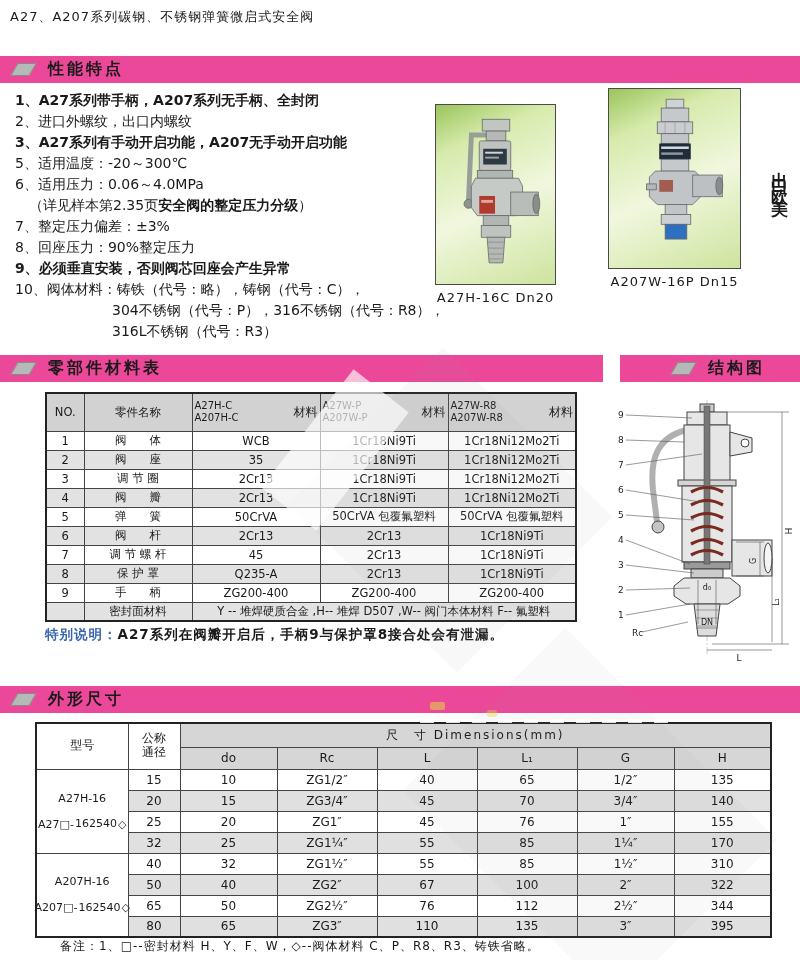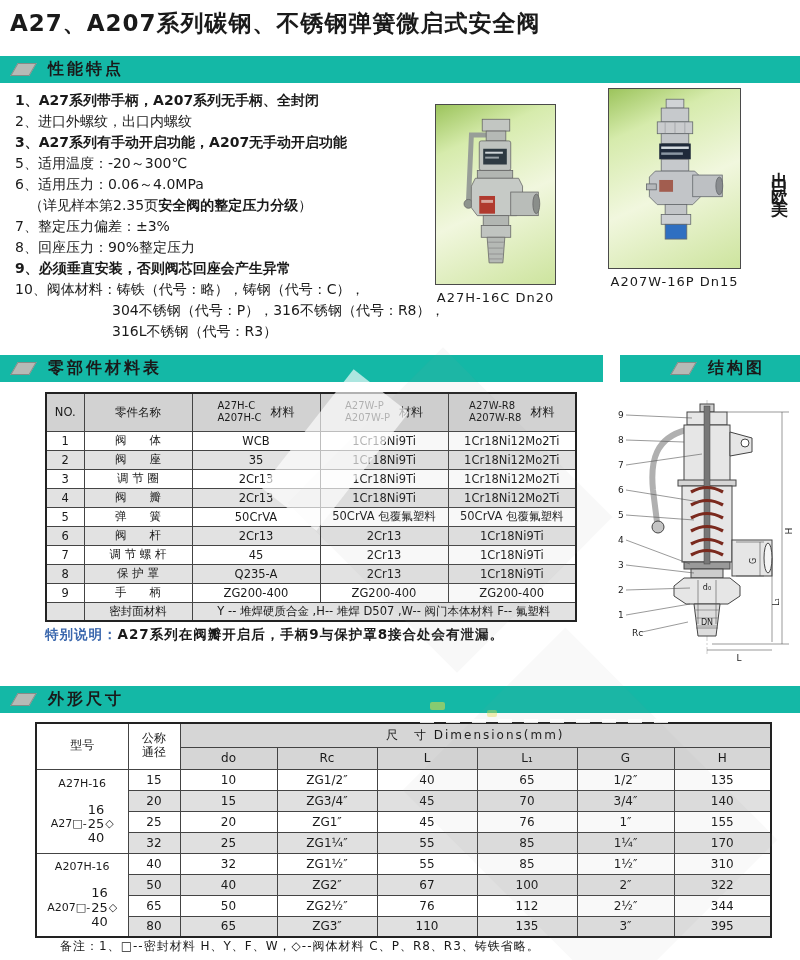--- a/index.html
+++ b/index.html
@@ -1,21 +1,21 @@
 <!DOCTYPE html>
 <html><head>
 <meta charset="utf-8">
 <style>
   * { margin:0; padding:0; box-sizing:border-box; }
   body { background:#888; font-family:"DejaVu Sans", sans-serif; color:#1a1a1a; }
   .page { position:relative; width:800px; height:960px; background:#fff; overflow:hidden; margin:0 auto; }
 
-  .title { position:absolute; left:10px; top:8px; font-size:23px; font-weight:bold; letter-spacing:1px; }
-
-  .secbar { position:absolute; height:27px; background:#14b8a6; display:flex; align-items:center; }
+  .title { position:absolute; left:10px; top:8px; font-size:13px; font-weight:normal; letter-spacing:1px; }
+
+  .secbar { position:absolute; height:27px; background:#ec4899; display:flex; align-items:center; }
   .secbar .pgram { width:19px; height:13px; background:#b6bab6; border:1px solid #878b87;
                    transform:skewX(-30deg); margin-left:14px; margin-right:15px; }
   .secbar .label { font-size:16px; font-weight:bold; letter-spacing:3px; }
   .bar1 { left:0; top:56px; width:800px; }
   .bar2a { left:0; top:355px; width:603px; }
   .bar2b { left:620px; top:355px; width:180px;padding-left:40px; }
   .bar3 { left:0; top:686px; width:800px; }
 
   .features { position:absolute; left:15px; top:90px; width:425px; font-size:14px; line-height:21px; }
   .features li { list-style:none; white-space:nowrap; }
@@ -33,40 +33,40 @@
   .export { position:absolute; left:769px; top:158px; writing-mode:vertical-rl;
             font-size:17px; font-weight:bold; letter-spacing:9px; }
 
   table { border-collapse:collapse; }
   .ptable { position:absolute; left:45px; top:392px; width:530px; font-size:11.5px;
             border:2px solid #222; table-layout:fixed; }
   .ptable th, .ptable td { border:1px solid #444; text-align:center; padding:0 2px; }
   .ptable thead th { height:38px; background:#d2d2d2; font-weight:normal; }
   .ptable tbody td { height:19px; }
   .ptable tr.alt td { background:#e2e2e2; }
-  .mh { display:flex; align-items:center; justify-content:center; gap:9px; }
+  .mh { display:flex; align-items:center; justify-content:space-between; gap:9px; }
   .mh .mods { font-size:10px; line-height:1.2; text-align:left; white-space:pre-line; }
   .mh .mat { font-size:12px; }
 
   .note { position:absolute; left:45px; top:626px; font-size:13.5px; font-weight:bold; letter-spacing:1px; }
   .note .nl { color:#3a67ad; }
 
   .dtable { position:absolute; left:35px; top:722px; width:735px; font-size:12px;
             border:2px solid #222; table-layout:fixed; }
   .dtable th, .dtable td { border:1px solid #444; text-align:center; padding:0; font-weight:normal; }
   .dtable thead tr.h1 th { height:24px; }
   .dtable thead tr.h2 th { height:22px; background:#d6d6d6; }
   .dtable th.span { background:#d6d6d6; letter-spacing:2px; }
   .dtable th.wh { background:#fff; white-space:pre-line; line-height:1.15; }
   .dtable tbody td { height:21px; }
   .dtable tr.alt td { background:#e0e0e0; }
   .dtable td.mcell { background:#fff; font-size:11px; }
   .mg1 { margin-bottom:13px; }
   .mg2 { display:flex; align-items:center; justify-content:center; }
-  .stack { display:inline-flex; flex-direction:column; font-size:13px; line-height:1.1; margin:0 1px; font-style:normal; }
+  .stack { display:inline-flex; flex-direction:row; font-size:11px; line-height:1.1; margin:0 1px; font-style:normal; }
   .stack i { font-style:normal; }
 
   .footer { position:absolute; left:60px; top:938px; font-size:12px; letter-spacing:1px; }
 
   .wm { position:absolute; pointer-events:none; }
   .wm1 { left:330px; top:400px; width:240px; height:220px; background:rgba(150,150,150,0.07); transform:rotate(45deg); }
   .wm2 { left:440px; top:700px; width:300px; height:230px; background:rgba(150,150,150,0.06); transform:rotate(45deg); }
   .wm3 { left:300px; top:375px; width:70px; height:150px; background:rgba(255,255,255,0.65); transform:rotate(38deg); }
   .dot1 { left:430px; top:702px; width:15px; height:8px; background:rgba(228,218,70,0.55); border-radius:2px; }
   .dot2 { left:487px; top:710px; width:10px; height:7px; background:rgba(228,218,70,0.4); border-radius:2px; }

